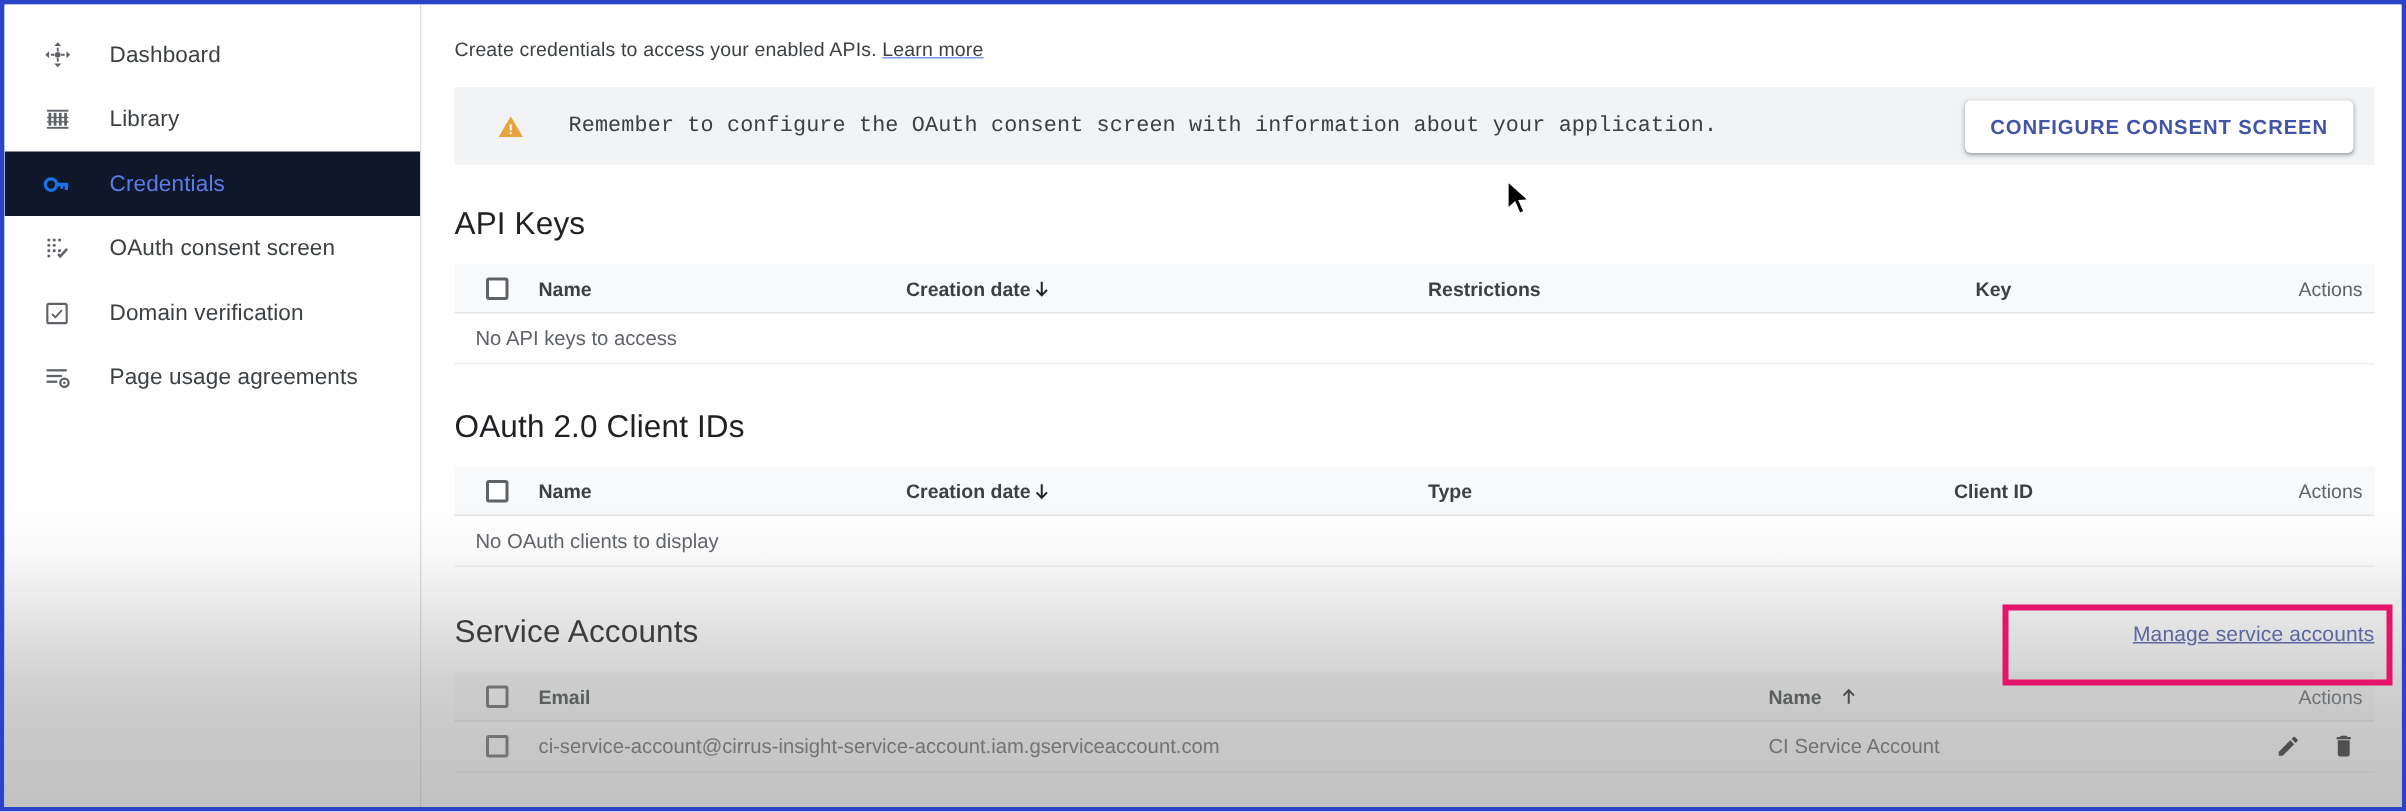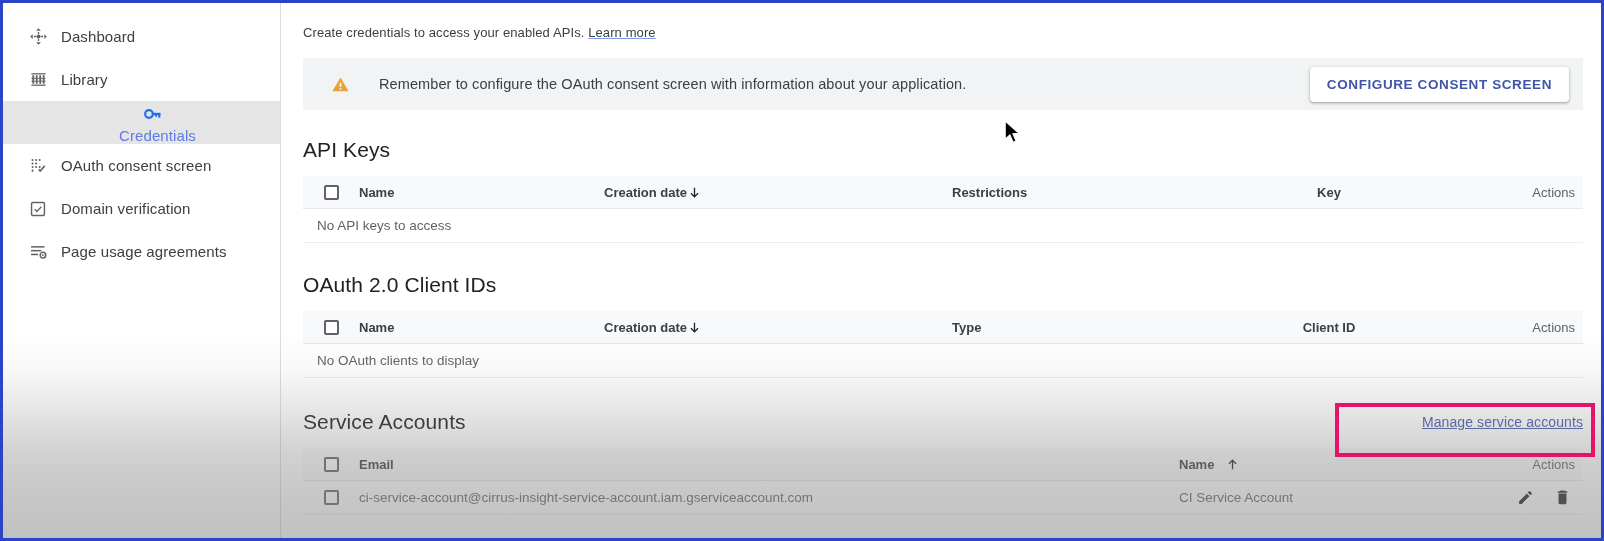--- a/index.html
+++ b/index.html
@@ -42,35 +42,35 @@
   }
 
   .nav-item {
     position: relative;
     display: flex;
     align-items: center;
     height: 43px;
     padding-left: 22px;
     cursor: pointer;
   }
-  .nav-item.active { background: #e5e5e5; flex-direction: column; }
+  .nav-item.active { background: #0f172a; }
 
   .nav-icon {
     width: 26px;
     flex: 0 0 26px;
     height: 22px;
     display: flex;
     align-items: center;
     justify-content: center;
     color: #5f6368;
   }
   .nav-item.active .nav-icon { color: #1a73e8; }
 
   .nav-label {
-    margin-left: 10px;
+    margin-left: 22px;
     font-size: 15px;
     color: #3c4043;
     letter-spacing: .1px;
     white-space: nowrap;
   }
   .nav-item.active .nav-label { color: #5b7ce8; }
 
   
   #main {
     flex: 1 1 auto;
@@ -111,20 +111,21 @@
     display: flex;
     align-items: center;
     justify-content: center;
   }
   .banner-text {
     margin-left: 28px;
     font-size: 14.5px;
     color: #3c4043;
     letter-spacing: .1px;
     flex: 1 1 auto;
+    font-family: Liberation Mono, monospace;
   }
   .banner-btn {
     flex: 0 0 auto;
     background: #ffffff;
     border: none;
     border-radius: 4px;
     box-shadow: 0 1px 2px rgba(60,64,67,.3), 0 1px 3px 1px rgba(60,64,67,.15);
     height: 35px;
     padding: 0 17px;
     font-family: "Liberation Sans", sans-serif;

